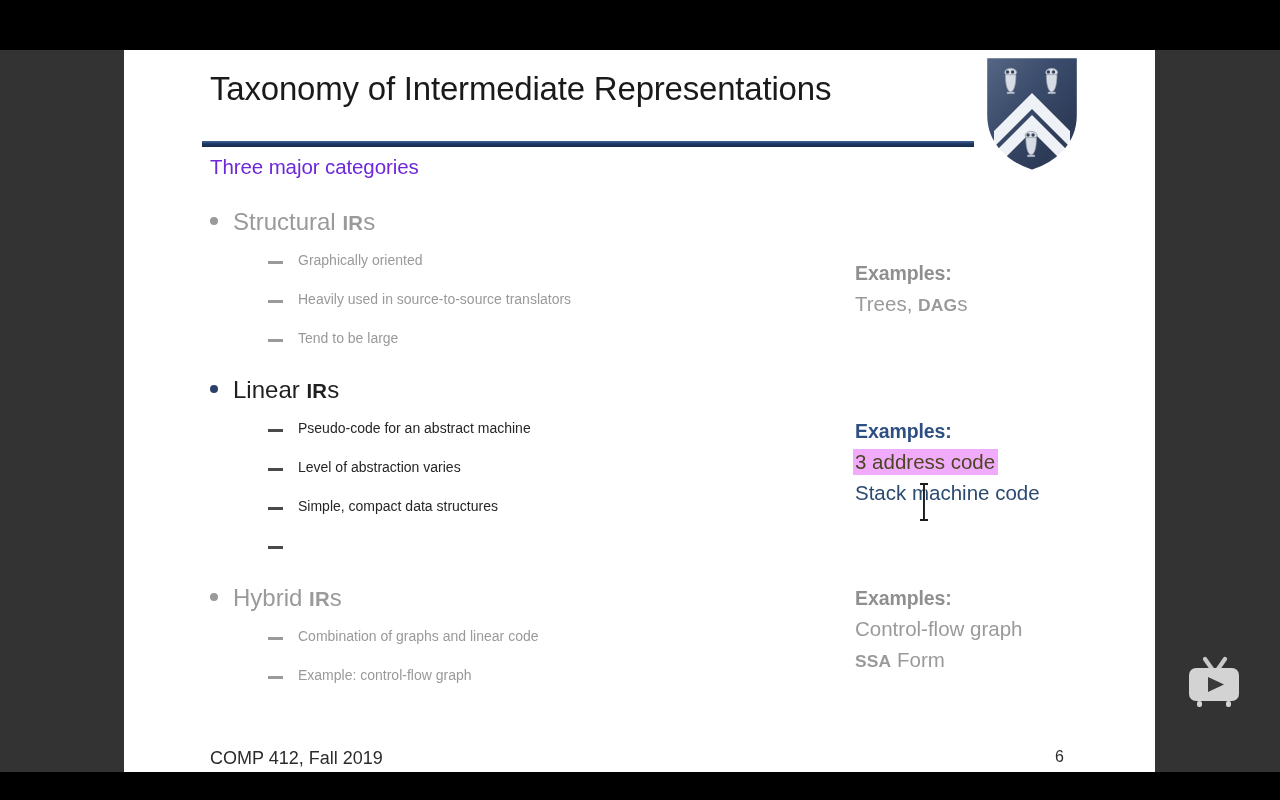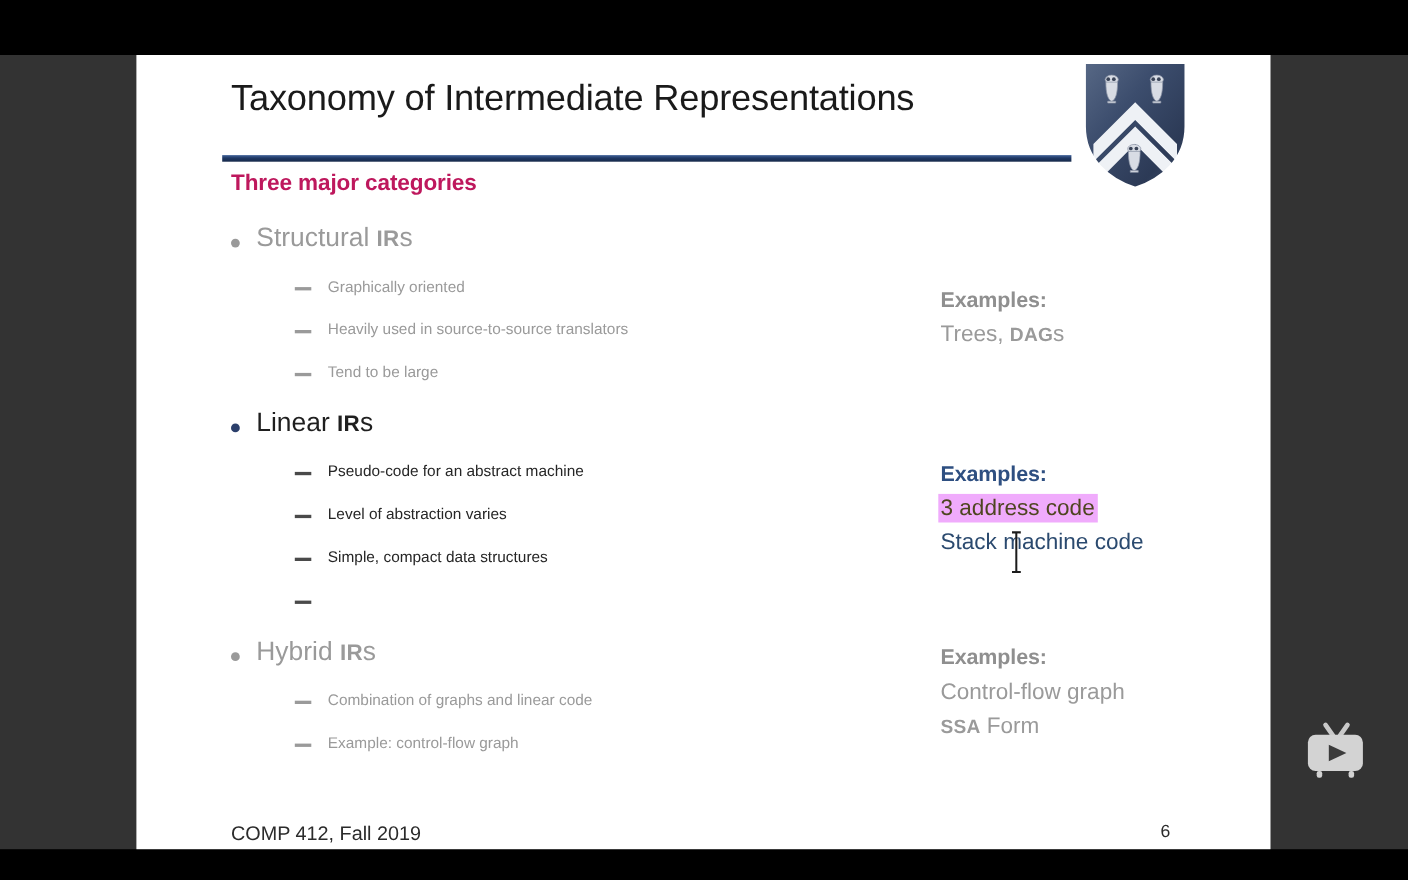--- a/index.html
+++ b/index.html
@@ -20,42 +20,42 @@
     position:absolute; left:86px; top:20px; width:700px;
     font-size:33px; color:#1a1a1a; letter-spacing:-0.2px;
     white-space:nowrap; font-weight:400;
   }
   .title-rule{
     position:absolute; left:78px; top:91px; width:772px; height:6px;
     background:linear-gradient(to bottom,#44659c 0%,#1f3864 45%,#16294a 100%);
   }
   .section-head{
     position:absolute; left:86px; top:105px;
-    font-size:20.5px; font-weight:bold; color:#be185d; letter-spacing:-0.1px;text-align:right;
+    font-size:20.5px; font-weight:normal; color:#6d28d9; letter-spacing:-0.1px;text-align:right;
   }
 
   
   .shield-wrap{ position:absolute; left:858px; top:3px; width:100px; height:122px; }
 
   
   .outline{ position:absolute; left:78px; top:150px; width:600px; }
 
   .grp{ position:relative; }
   .grp.dim .l1-text,.grp.dim .l2-text{ color:#9a9a9a; }
   .grp.dim .l1-dot{ background:#9a9a9a; }
   .grp.dim .l2-dash{ background:#9a9a9a; }
 
   .l1{ position:relative; height:42px; }
   .l1-dot{
     position:absolute; left:8px; top:17px; width:8px; height:8px;
     border-radius:50%; background:#2b3f6b;
   }
   .l1-text{
     position:absolute; left:31px; top:0; font-size:24px; color:#1f1f1f;
-    white-space:nowrap; line-height:34px;
+    white-space:nowrap; line-height:44px;
   }
   .sc{ font-size:0.85em; font-weight:bold; letter-spacing:0.2px; }
 
   .l2{ position:relative; height:39px; }
   .l2-dash{
     position:absolute; left:66px; top:19px; width:15px; height:2.5px; background:#4a4a4a;
   }
   .l2-text{
     position:absolute; left:96px; top:0; font-size:14px; color:#262626;
     white-space:nowrap; line-height:36px;

